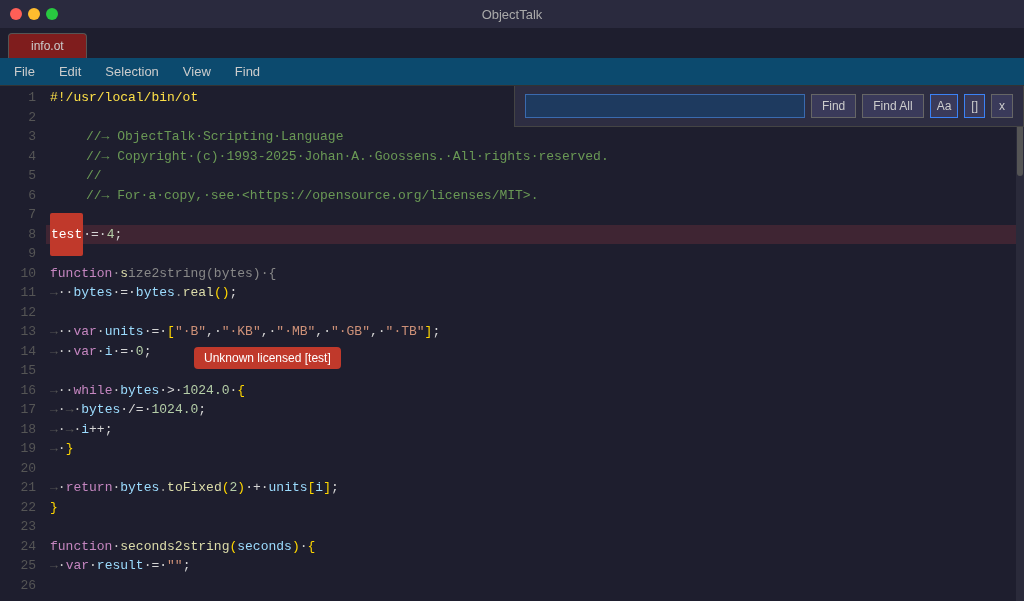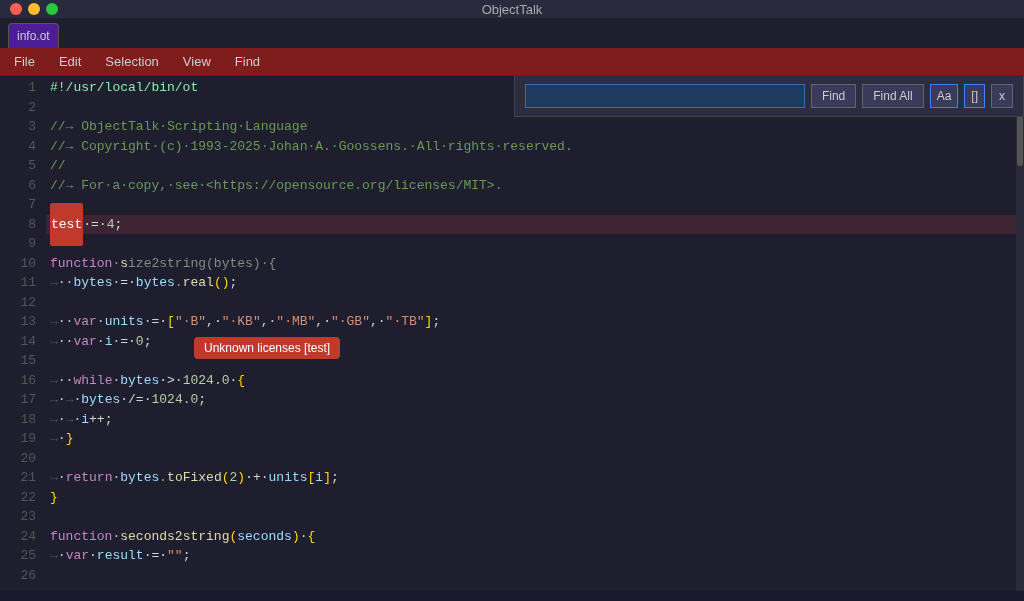--- a/index.html
+++ b/index.html
@@ -6,21 +6,21 @@
     body {
       width: 1024px;
       height: 601px;
       background: #1a1a2e;
       font-family: 'Courier New', Courier, monospace;
       overflow: hidden;
     }
 
     
     .titlebar {
-      height: 18px;
+      height: 28px;
       background: #2a2a3e;
       display: flex;
       align-items: center;
       justify-content: center;
       position: relative;
     }
     .titlebar-buttons {
       position: absolute;
       left: 10px;
       display: flex;
@@ -44,35 +44,35 @@
 
     
     .tabbar {
       height: 30px;
       background: #1e1e2e;
       display: flex;
       align-items: flex-end;
       padding-left: 8px;
     }
     .tab-active {
-      background: #4c1d95;
+      background: #7f1d1d;
       color: #ccc;
       font-size: 12px;
       font-family: -apple-system, sans-serif;
-      padding: 5px 8px;
+      padding: 5px 22px;
       border-radius: 4px 4px 0 0;
       border-top: 1px solid #555;
       border-left: 1px solid #555;
       border-right: 1px solid #555;
     }
 
     
     .menubar {
       height: 28px;
-      background: #7f1d1d;
+      background: #0c4a6e;
       display: flex;
       align-items: center;
       padding: 0 10px;
       border-bottom: 1px solid #333;
       gap: 16px;
       text-align: center;
     }
     .menu-item {
       color: #ccc;
       font-size: 13px;
@@ -117,22 +117,22 @@
       font-size: 13px;
       line-height: 19.5px;
       white-space: pre;
       color: #ccc;
       padding-left: 4px;
       display: flex;
       align-items: center;
     }
 
     
-    .c-shebang { color: #86efac; }
-    .c-comment { color: #6a9955; }
+    .c-shebang { color: #fde047; }
+    .c-comment { color: #6a9955; margin-left: 36px; }
     .c-keyword { color: #c586c0; }
     .c-func { color: #dcdcaa; }
     .c-string { color: #ce9178; }
     .c-number { color: #b5cea8; }
     .c-operator { color: #d4d4d4; }
     .c-var { color: #9cdcfe; }
     .c-dot { color: #999; }
     .c-bracket { color: #ffd700; }
 
     
@@ -482,21 +482,21 @@
       <span>·</span>
       <span class="c-keyword">var</span>
       <span>·</span>
       <span class="c-var">result</span>
       <span class="c-operator">·=·</span>
       <span class="c-string">""</span>
       <span class="c-operator">;</span>
     </div>
 
     <div class="tooltip">
-      <span>Unknown licenses [test]</span>
+      <span>Unknown licensed [test]</span>
     </div>
 
     <div class="find-panel">
       <div class="find-row">
         <input class="find-input" type="text" style="">
         <button class="find-btn">Find</button>
         <button class="find-btn">Find All</button>
         <button class="find-btn-icon">Aa</button>
         <button class="find-btn-icon">[]</button>
         <button class="find-btn-close">x</button>

